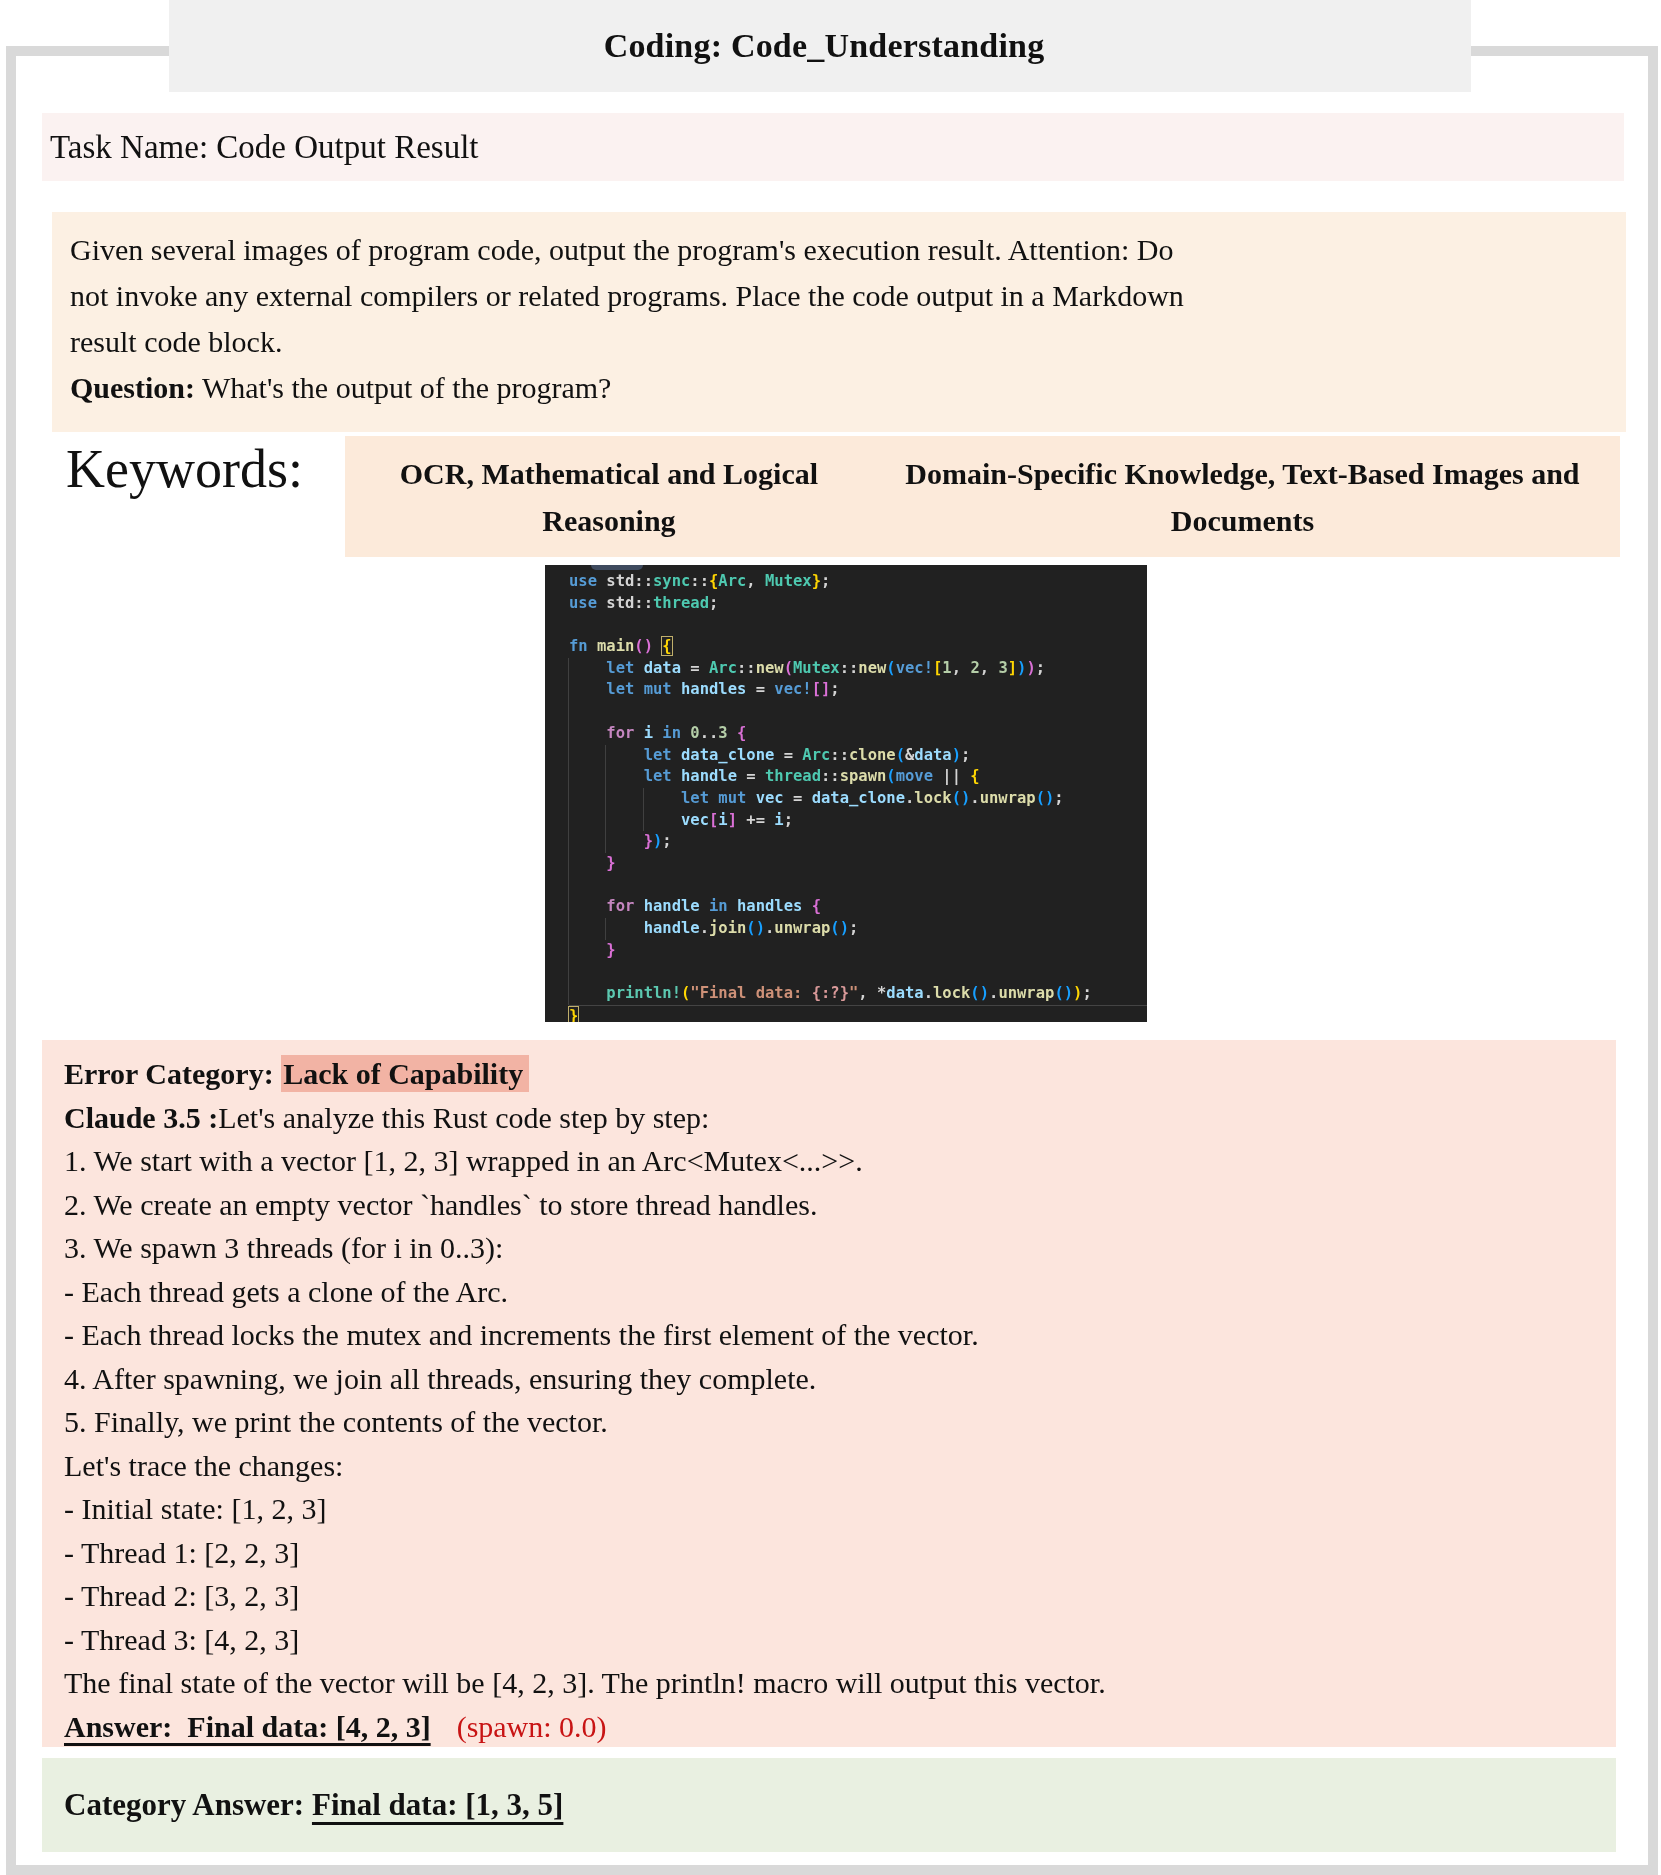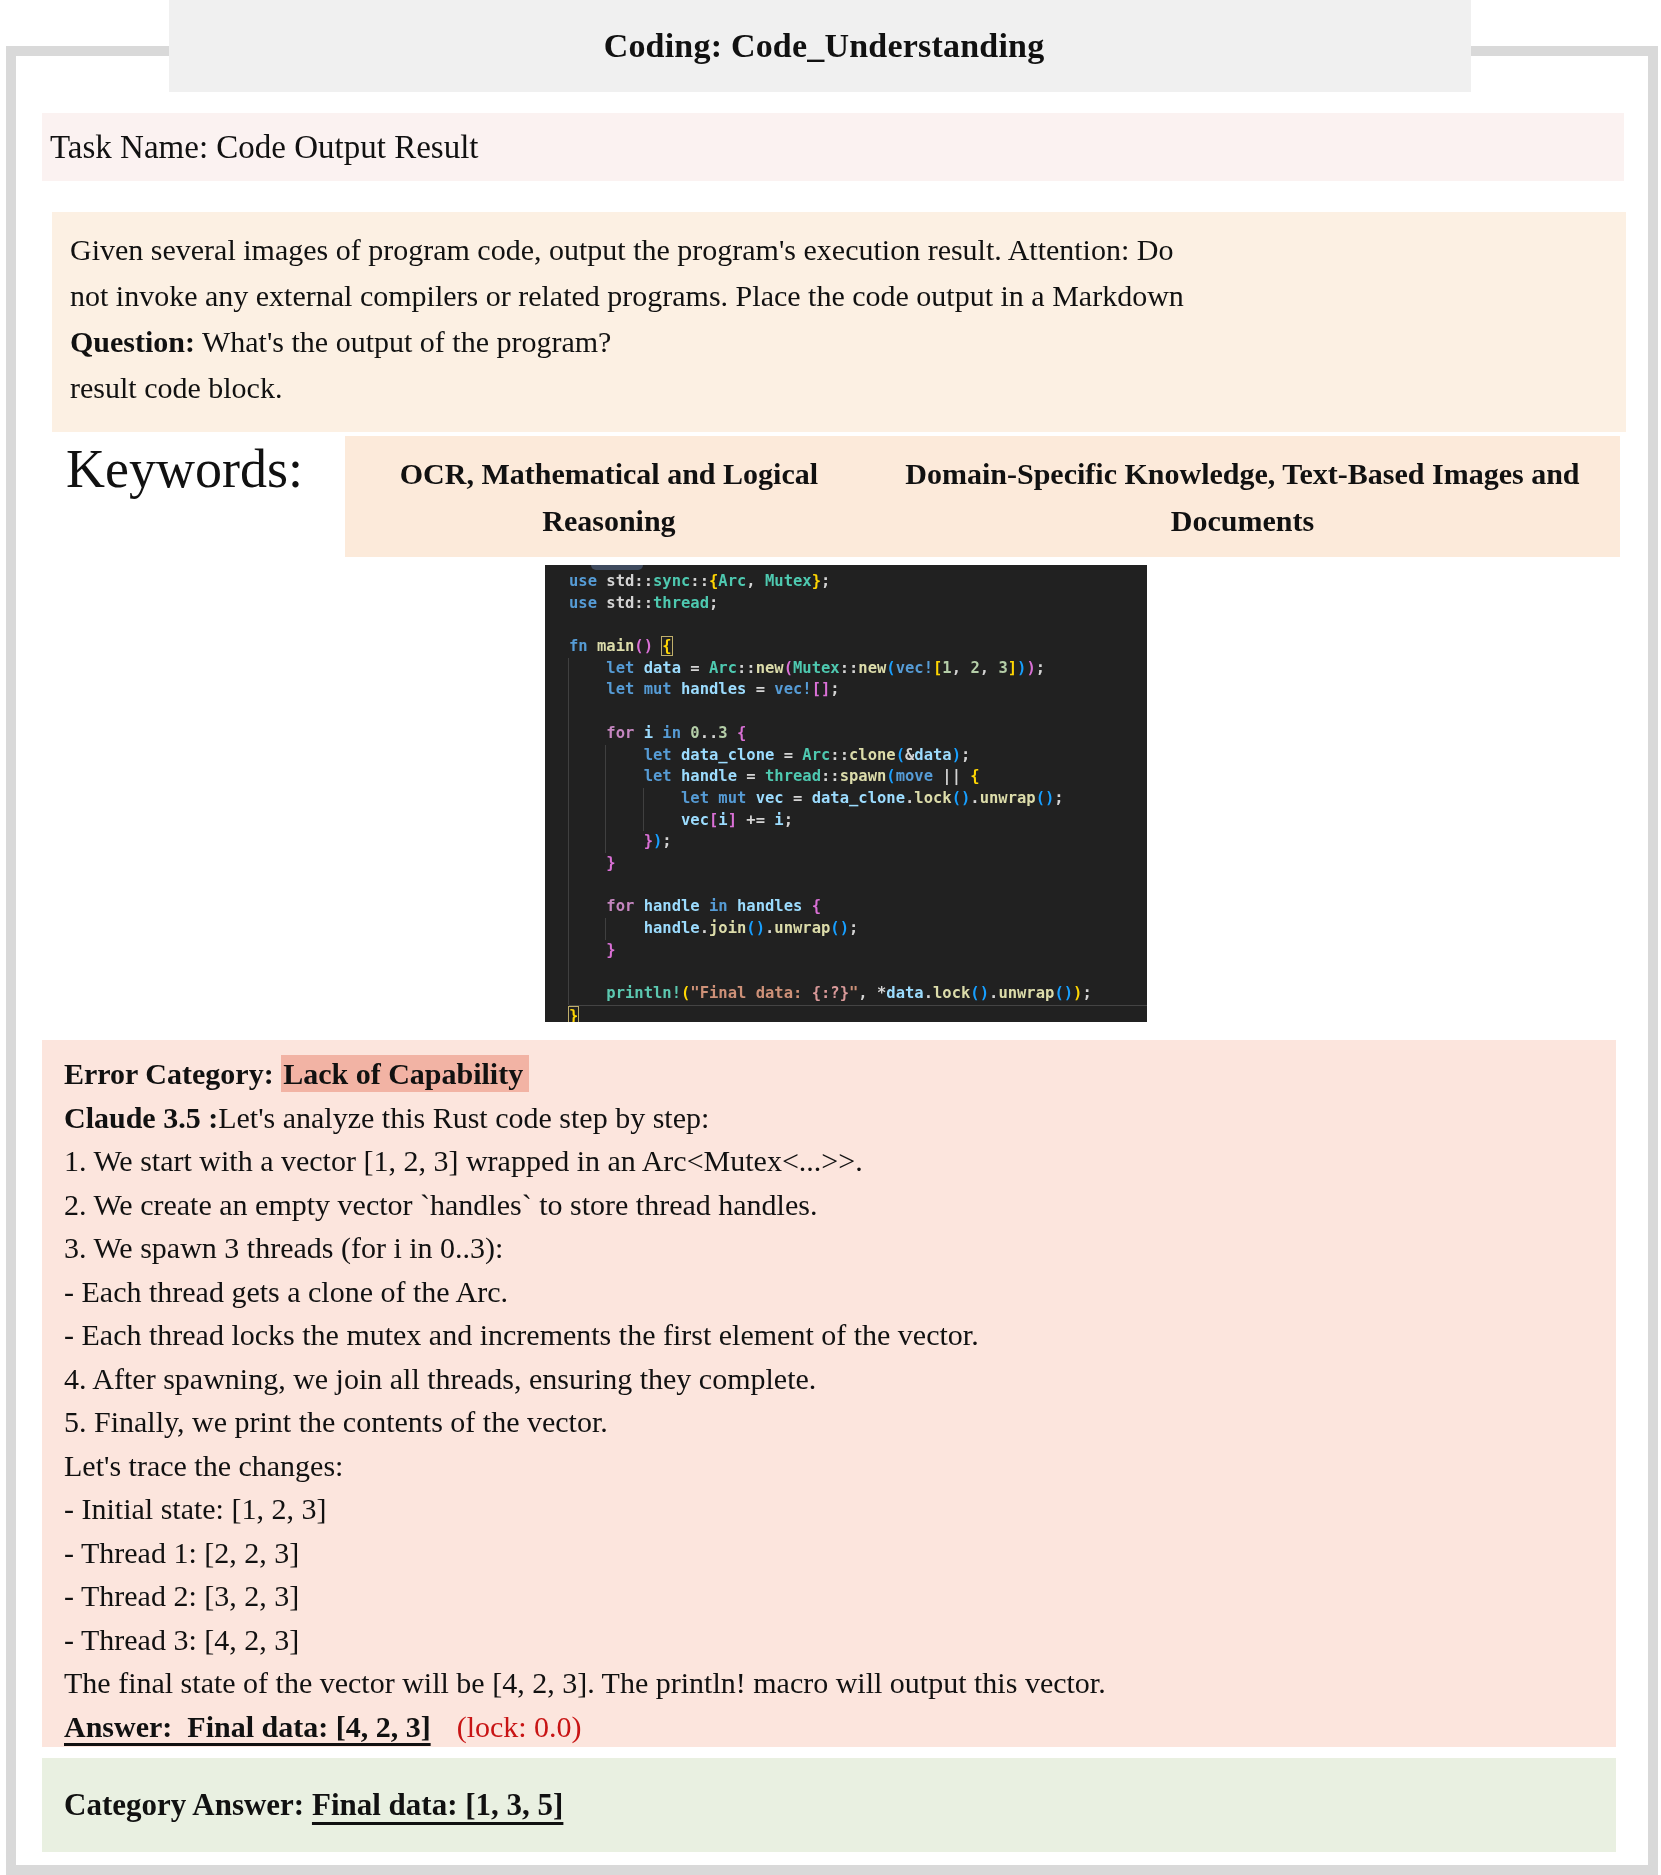--- a/index.html
+++ b/index.html
@@ -66,22 +66,22 @@
   <span class="title">Coding: Code_Understanding</span>
 </div>
 
 <div class="abs task-banner">
   <span>Task Name: Code Output Result</span>
 </div>
 
 <div class="abs desc">
   <div class="dline">Given several images of program code, output the program's execution result. Attention: Do</div>
   <div class="dline">not invoke any external compilers or related programs. Place the code output in a Markdown</div>
+  <div class="dline">result code block.</div>
   <div class="dline"><b>Question:</b><span> What's the output of the program?</span></div>
-  <div class="dline">result code block.</div>
 </div>
 
 <div class="abs kw-label">Keywords:</div>
 <div class="abs kw-box">
   <div>OCR, Mathematical and Logical Reasoning</div>
   <div>Domain-Specific Knowledge, Text-Based Images and Documents</div>
 </div>
 
 <div class="abs code">
   <div class="code-fragment"></div>
@@ -101,18 +101,18 @@
   <div class="eline">- Each thread gets a clone of the Arc.</div>
   <div class="eline">- Each thread locks the mutex and increments the first element of the vector.</div>
   <div class="eline">4. After spawning, we join all threads, ensuring they complete.</div>
   <div class="eline">5. Finally, we print the contents of the vector.</div>
   <div class="eline">Let's trace the changes:</div>
   <div class="eline">- Initial state: [1, 2, 3]</div>
   <div class="eline">- Thread 1: [2, 2, 3]</div>
   <div class="eline">- Thread 2: [3, 2, 3]</div>
   <div class="eline">- Thread 3: [4, 2, 3]</div>
   <div class="eline">The final state of the vector will be [4, 2, 3]. The println! macro will output this vector.</div>
-  <div class="eline"><span class="answer-label">Answer:  Final data: [4, 2, 3]</span><span class="score">(lock: 0.0)</span></div>
+  <div class="eline"><span class="answer-label">Answer:  Final data: [4, 2, 3]</span><span class="score">(spawn: 0.0)</span></div>
 </div>
 
 <div class="abs correct-box">
   <div class="cline"><span>Category Answer: </span><span class="u">Final data: [1, 3, 5]</span></div>
 </div>
 
 </body></html>

